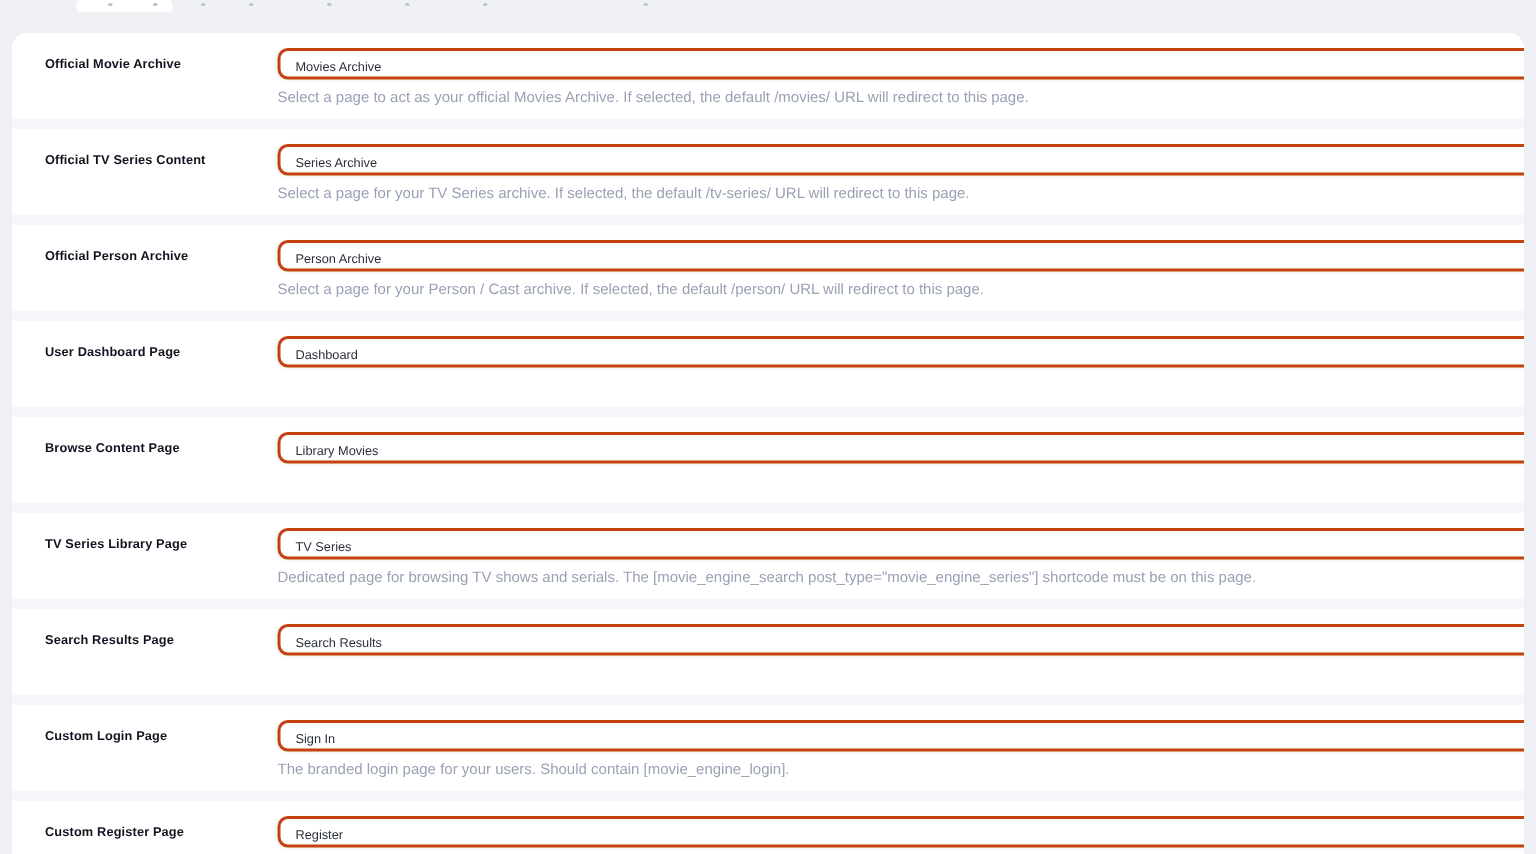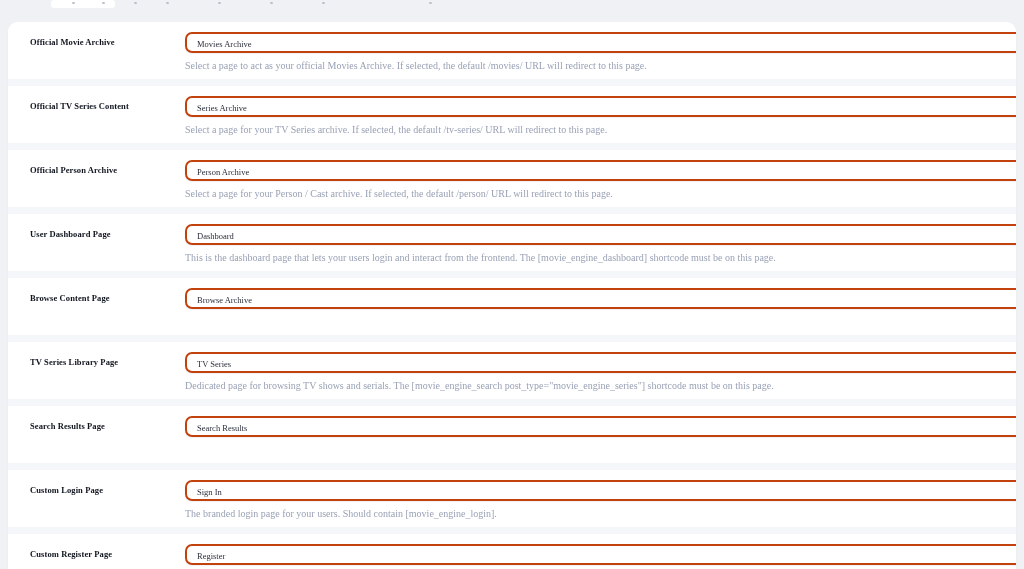--- a/index.html
+++ b/index.html
@@ -20,21 +20,21 @@
     position: absolute; top: 2px; width: 3px; height: 2px;
     background: #bcc2ce; border-radius: 1px;
   }
   
   .card {
     position: absolute; left: 8px; top: 22px; width: 1008px; height: 576px;
     background: #ffffff; border-radius: 10px 10px 0 0;
     box-shadow: 0 1px 2px rgba(16,24,40,.04);
     overflow: hidden;
   }
-  .row { height: 64px; background: #f4f6f9; font-family: Liberation Serif, serif; }
+  .row { height: 64px; background: #f4f6f9; }
   .row:last-child { background: #ffffff; }
   .row-inner { position: relative; height: 57px; background: #ffffff; }
   .row-label {
     position: absolute; left: 22px; top: 15px;
     font-size: 8.5px; font-weight: 700; color: #10141f; letter-spacing: .1px;
     white-space: nowrap;
   }
   .select {
     position: absolute; left: 177px; top: 10px; width: 982px; height: 21px;
     background: #ffffff; border: 2px solid #c2410c; border-radius: 7px;
@@ -104,29 +104,28 @@
     </div>
   </section>
 
   <section class="row">
     <div class="row-inner">
       <span class="row-label">User Dashboard Page</span>
       <div class="select">
         <span class="select-value">Dashboard</span>
         <span class="chevron">⌄</span>
       </div>
-      <p class="desc">This is the dashboard page that lets your users login and interact from the frontend. The [movie_engine_dashboard] shortcode must be on this page.</p>
     </div>
   </section>
 
   <section class="row">
     <div class="row-inner">
       <span class="row-label">Browse Content Page</span>
       <div class="select">
-        <span class="select-value">Browse Archive</span>
+        <span class="select-value">Library Movies</span>
         <span class="chevron">⌄</span>
       </div>
     </div>
   </section>
 
   <section class="row">
     <div class="row-inner">
       <span class="row-label">TV Series Library Page</span>
       <div class="select">
         <span class="select-value">TV Series</span>

